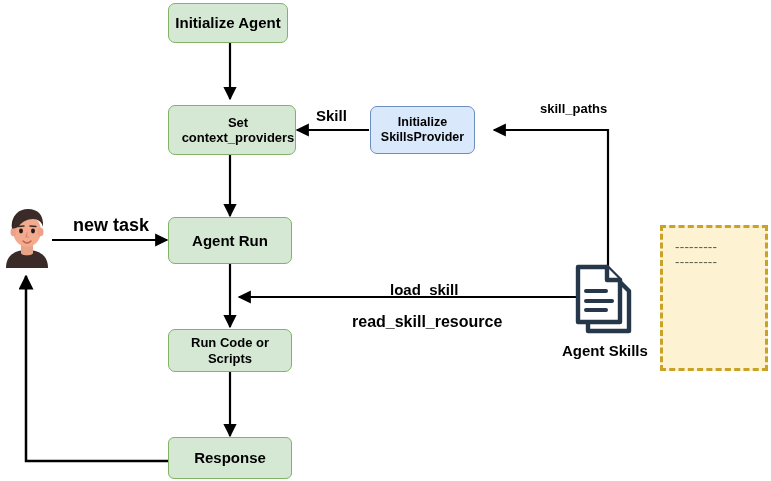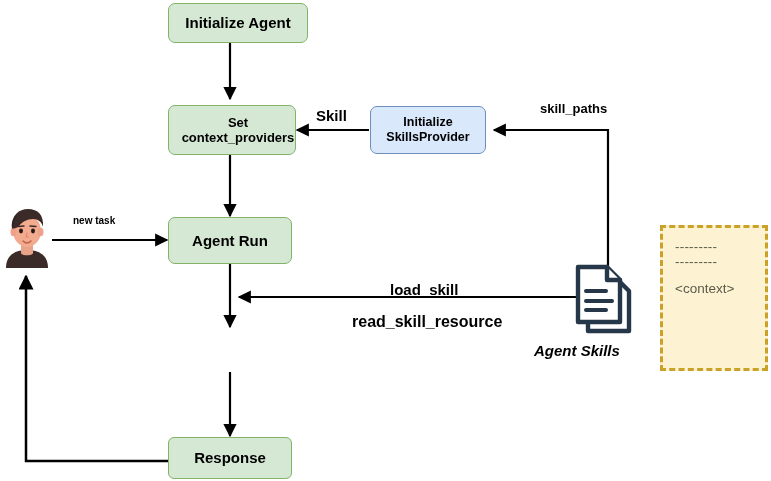--- a/index.html
+++ b/index.html
@@ -117,38 +117,40 @@
 
     <path d="M 230 264 L 230 327" stroke="#000000" stroke-width="2.2" fill="none" marker-end="url(#arrow)"></path>
 
     <path d="M 578 297 L 239 297" stroke="#000000" stroke-width="2.2" fill="none" marker-end="url(#arrow)"></path>
 
     <path d="M 230 372 L 230 436" stroke="#000000" stroke-width="2.2" fill="none" marker-end="url(#arrow)"></path>
 
     <path d="M 169 461 L 26 461 L 26 276" stroke="#000000" stroke-width="2.5" fill="none" marker-end="url(#arrow)"></path>
   </svg>
 
-  <div class="node green" style="left:168px; top:3px; width:140px; height:40px; font-size:15px;">Initialize Agent</div>
+  <div class="node green" style="left:168px; top:3px; width:120px; height:40px; font-size:15px;">Initialize Agent</div>
 
   <div class="node green" style="left:168px; top:105px; width:128px; height:50px; font-size:13px;padding-left:12px;">Set
 context_providers</div>
 
-  <div class="node blue" style="left:370px; top:106px; width:116px; height:48px; font-size:12.5px;">Initialize
+  <div class="node blue" style="left:370px; top:106px; width:105px; height:48px; font-size:12.5px;">Initialize
 SkillsProvider</div>
 
   <div class="node green" style="left:168px; top:217px; width:124px; height:47px; font-size:15px;">Agent Run</div>
 
+  <div class="node green" style="left:168px; top:329px; width:124px; height:43px; font-size:13px;">Run Code or
+Scripts</div>
 
   <div class="node green" style="left:168px; top:437px; width:124px; height:42px; font-size:15px;border-radius:6px;">Response</div>
 
   <div class="edge-label" style="left:316px; top:101px; font-size:15px;margin-top:6px;">Skill</div>
 
   <div class="edge-label" style="left:540px; top:101px; font-size:13px;">skill_paths</div>
 
-  <div class="edge-label" style="left:73px; top:215px; font-size:10px;">new task</div>
+  <div class="edge-label" style="left:73px; top:215px; font-size:18px;">new task</div>
 
   <div class="edge-label" style="left:390px; top:262px; font-size:15px;margin-top:19px;">load_skill</div>
 
   <div class="edge-label" style="left:352px; top:313px; font-size:16px;">read_skill_resource</div>
 
   <div class="avatar" style="left:2px; top:206px; width:50px; height:62px;">
     <svg width="50" height="62" viewBox="0 0 50 62">
 
       <path d="M 4 62 C 4 50 12 44 25 44 C 38 44 46 50 46 62 Z" fill="#3b2b28"></path>
 
@@ -182,22 +184,21 @@
       <path d="M 6 3 L 35 3 L 48 16 L 48 58 L 6 58 Z" fill="#ffffff" stroke="#27374a" stroke-width="4.4" stroke-linejoin="round"></path>
 
       <path d="M 35 3 L 35 16 L 48 16" fill="#ffffff" stroke="#27374a" stroke-width="4.4" stroke-linejoin="round" stroke-linecap="round"></path>
 
       <path d="M 14 27 L 34 27" stroke="#27374a" stroke-width="4" stroke-linecap="round"></path>
       <path d="M 14 37 L 40 37" stroke="#27374a" stroke-width="4" stroke-linecap="round"></path>
       <path d="M 14 46 L 34 46" stroke="#27374a" stroke-width="4" stroke-linecap="round"></path>
     </svg>
   </div>
 
-  <div class="figure-label" style="left:534px; top:342px; font-size:15px;font-style:italic;">Agent Skills</div>
+  <div class="figure-label" style="left:562px; top:342px; font-size:15px;">Agent Skills</div>
 
   <div class="sticky" style="left:660px; top:225px; width:108px; height:146px;">
     <div class="sticky-rule">---------</div>
     <div class="sticky-rule">---------</div>
     <div class="sticky-gap"></div>
-    <div class="sticky-line">&lt;context&gt;</div>
   </div>
 
 </div>
 
 </body></html>

